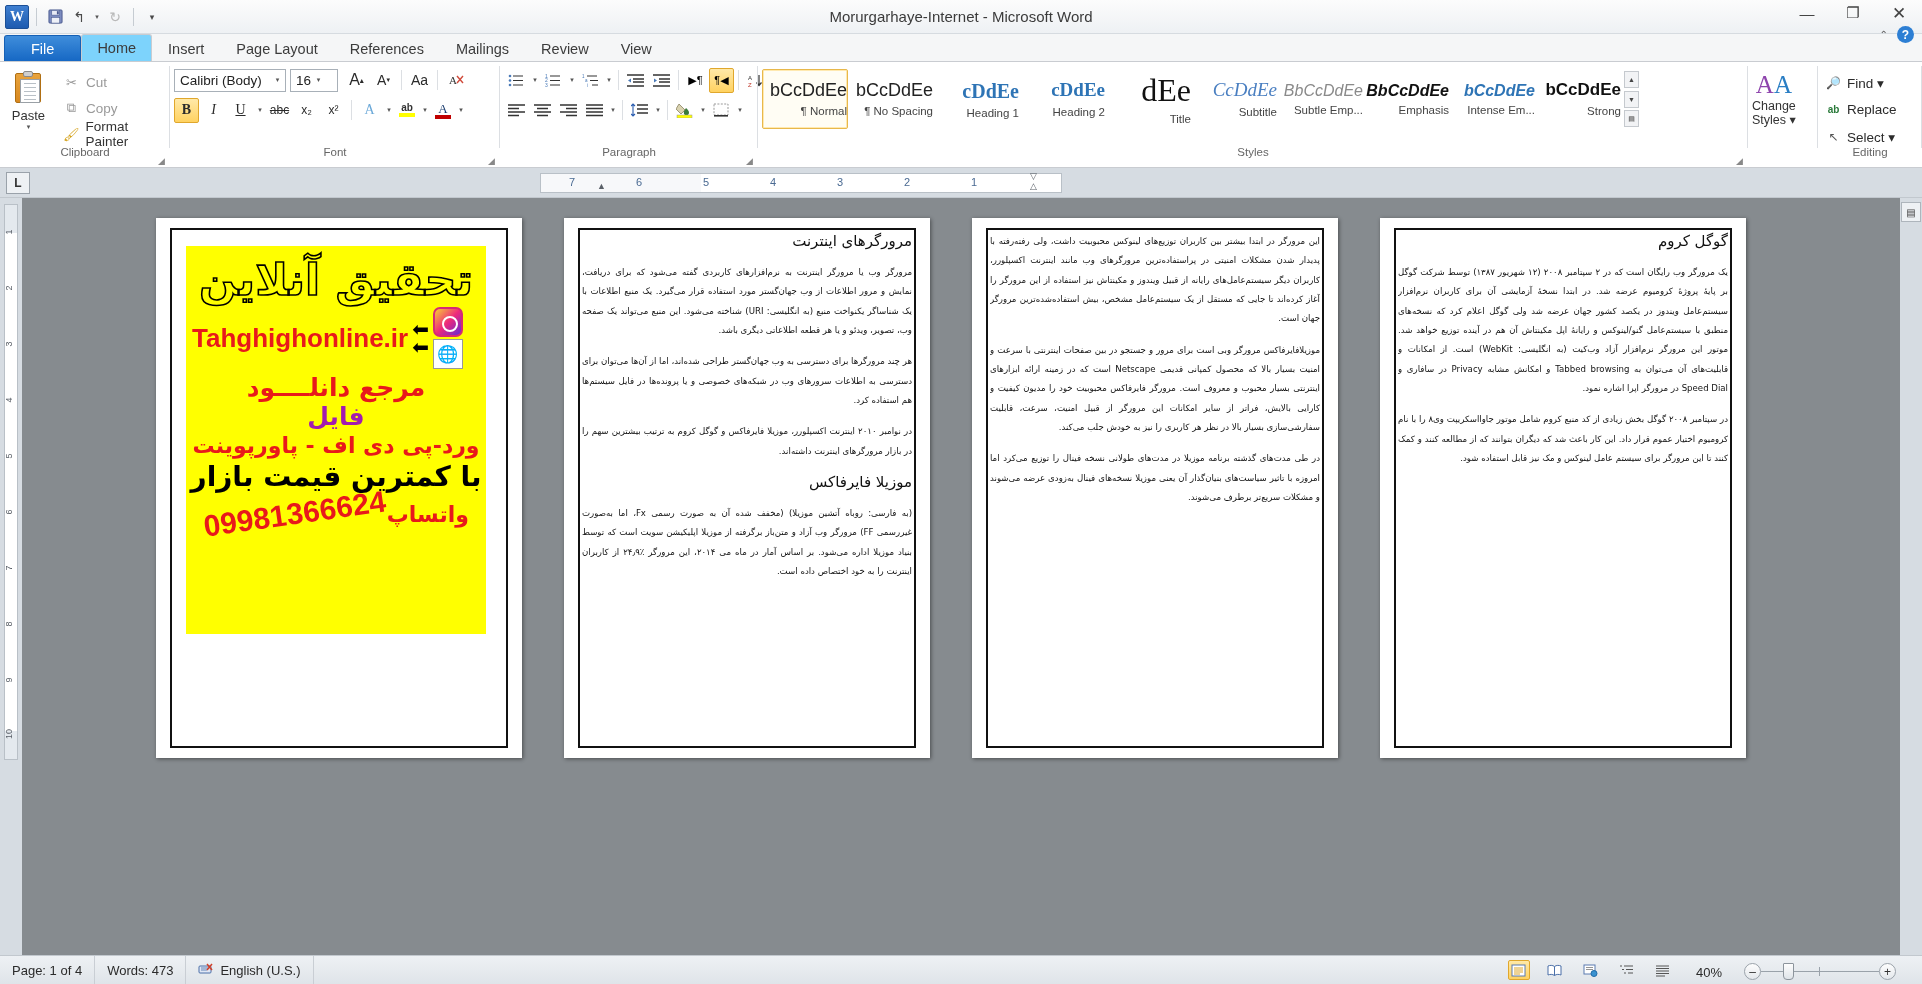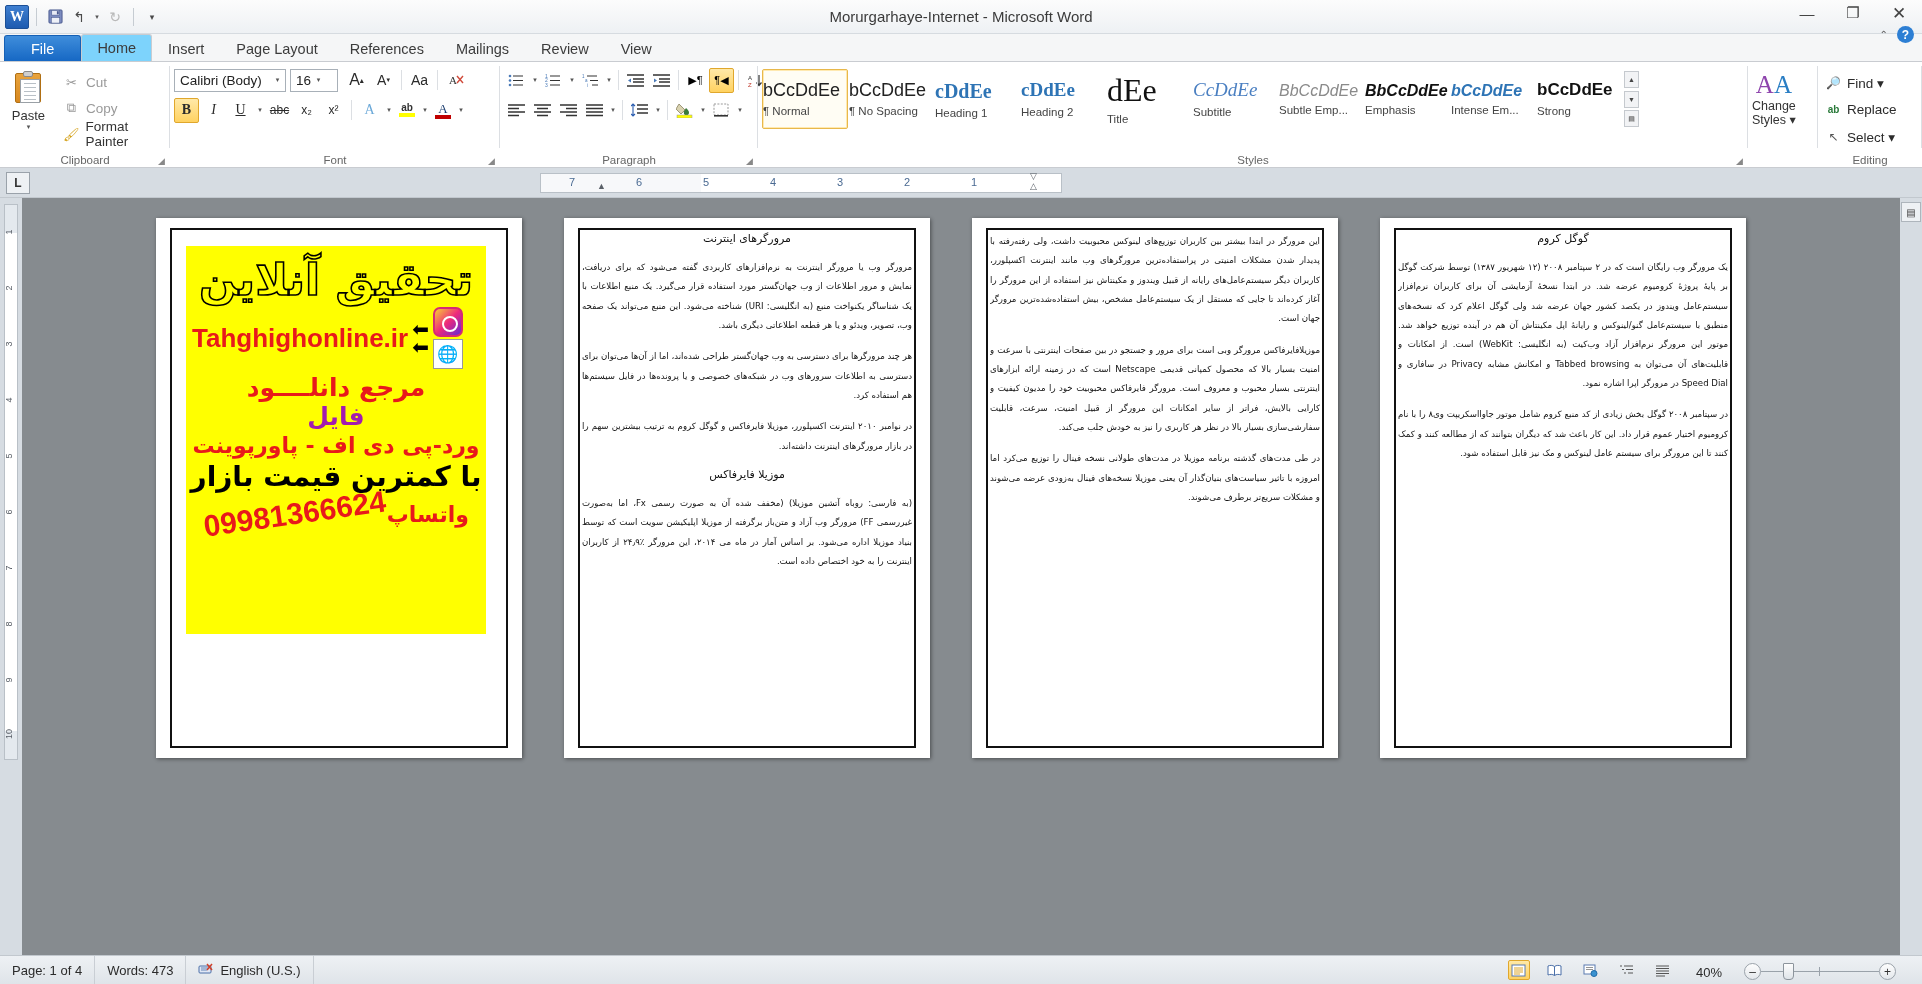--- a/index.html
+++ b/index.html
@@ -51,21 +51,21 @@
   .tab.active { background: #7dd3fc; border-color: #c9ccd1; height: 27px;
     position: relative; z-index: 2; }
 
   
   .ribbon { height: 106px; background: #fff; border-bottom: 1px solid #c9ccd1;
     display: flex; position: relative; }
   .group { position: relative; display: flex; flex-direction: column;
     padding: 3px 4px 0 4px; height: 106px; }
   .group::after { content: ""; position: absolute; right: 0; top: 4px;
     bottom: 20px; width: 1px; background: #dcdfe3; }
-  .glabel { position: absolute; bottom: 2px; left: 0; right: 0; text-align: center;
+  .glabel { position: absolute; bottom: 10px; left: 0; right: 0; text-align: center;
     font-size: 11.5px; color: #666; }
   .gdlg { position: absolute; bottom: 2px; right: 5px; font-size: 9px; color: #888; }
   .gbody { flex: 1; display: flex; align-items: flex-start; padding-top: 2px; }
 
   
   .clip { display: flex; }
   .pastecol { width: 56px; display: flex; flex-direction: column;
     align-items: center; padding-top: 4px; }
   .pasteicon { width: 34px; height: 36px; position: relative; }
   .pi-board { position: absolute; left: 4px; top: 2px; width: 26px; height: 30px;
@@ -107,21 +107,21 @@
   .pgrp { width: 258px; }
   .prow { display: flex; align-items: center; height: 26px; gap: 1px; }
   .prow.r2 { margin-top: 4px; }
   .pbtn { min-width: 25px; height: 25px; display: flex; align-items: center;
     justify-content: center; border: 1px solid transparent; border-radius: 2px; }
   .pbtn.active { background: linear-gradient(#ffe9a8,#ffd261); border-color: #e0a72c; }
 
   
   .stylesgrp { flex: 1; min-width: 0; }
   .stylerow { display: flex; align-items: stretch; height: 62px; padding-top: 2px; }
-  .scard { width: 86px; display: flex; flex-direction: column; align-items: flex-start;
+  .scard { width: 86px; display: flex; flex-direction: column; align-items: flex-end;
     justify-content: center; border: 1px solid transparent; border-radius: 2px; }
   .scard.sel { border-color: #e8b84b; background: #fffdf4;
     box-shadow: inset 0 0 0 1px #ffe9b0; }
   .spreview { font-size: 18px; line-height: 1.1; white-space: nowrap; overflow: hidden;
     max-width: 84px; text-align: center; color: #222; }
   .sname { font-size: 11.5px; color: #444; margin-top: 5px; white-space: nowrap;
     overflow: hidden; text-overflow: ellipsis; max-width: 84px; }
   .sscroll { width: 16px; display: flex; flex-direction: column;
     justify-content: space-between; padding: 2px 0; margin-left: 2px; }
   .ssbtn { width: 15px; height: 17px; border: 1px solid #c5c9ce; background: #f2f3f5;
@@ -160,21 +160,21 @@
   .vrbar .shade.top { top: 0; } .vrbar .shade.bot { bottom: 0; }
   .vnum { position: absolute; left: 1px; font-size: 9px; color: #5a6068;
     transform: rotate(-90deg); }
   .pagestrip { flex: 1; position: relative; padding-top: 20px; padding-left: 134px; display: flex; gap: 42px;}
   .page { width: 366px; height: 540px; background: #fff;
     box-shadow: 1px 1px 4px rgba(0,0,0,.45); position: relative; }
   .pageborder { position: absolute; left: 14px; top: 10px; right: 14px; bottom: 10px;
     border: 2px solid #111; }
   .pinner { position: absolute; left: 18px; top: 14px; right: 18px; bottom: 14px;
     overflow: hidden; direction: rtl; }
-  .ptitle { font-size: 11px; color: #111; text-align: center; margin-bottom: 13px;
+  .ptitle { font-size: 15px; color: #111; text-align: right; margin-bottom: 13px;
     font-family: "DejaVu Sans", sans-serif; }
   .ppara { font-size: 8.6px; color: #111; text-align: justify; line-height: 2.25;
     margin-bottom: 12px; font-family: "DejaVu Sans", sans-serif; }
 
   
   .adbox { position: absolute; left: 30px; top: 28px; width: 300px; height: 388px;
     background: #ffff00; display: flex; flex-direction: column; align-items: center;
     justify-content: flex-start; overflow: hidden; }
   .adtitle { font-size: 44px; color: #ffff00; -webkit-text-stroke: 1.6px #000;
     font-weight: bold; direction: rtl; margin-top: 8px; letter-spacing: 1px;

